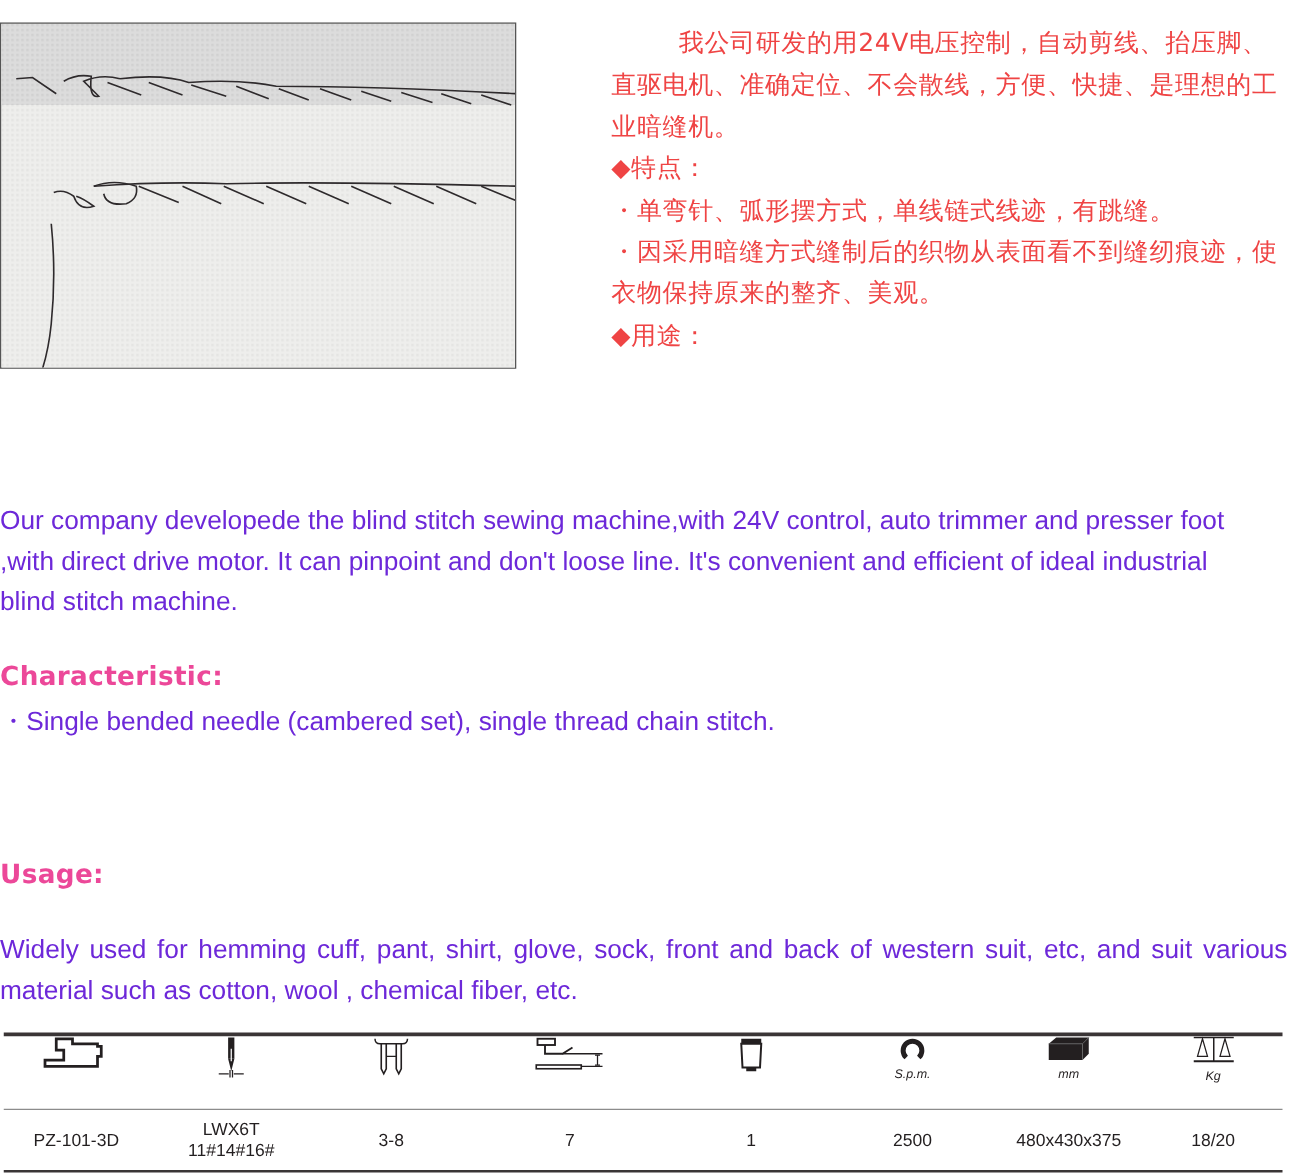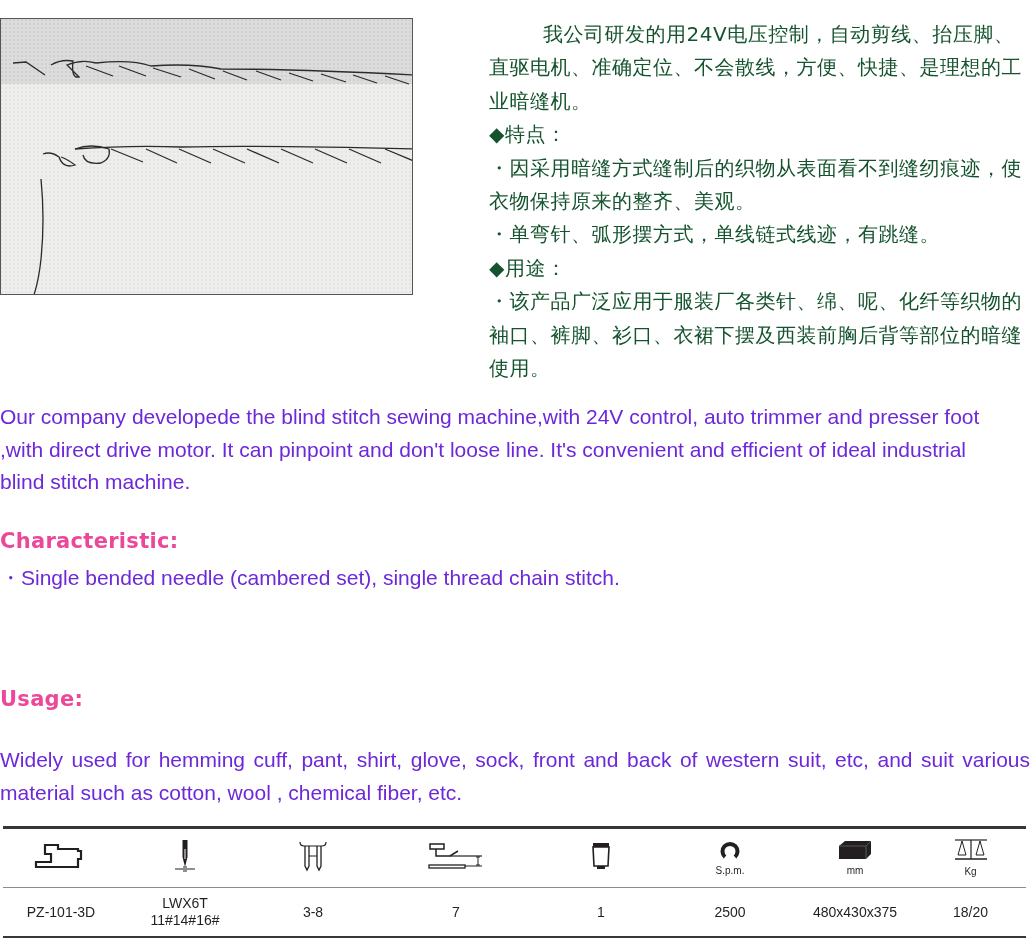--- a/index.html
+++ b/index.html
@@ -2,34 +2,34 @@
 <html><head>
 <meta charset="utf-8">
 <style>
   html, body { margin:0; padding:0; background:#ffffff; }
   body { width:1035px; height:938px; position:relative; overflow:hidden;
          font-family:"Liberation Sans", "DejaVu Sans", sans-serif; color:#231f20; }
   .photo { position:absolute; left:0; top:18px; width:413px; height:277px;
            border:1px solid #555; box-sizing:border-box; overflow:hidden; background:#e8e8e6; }
   .photo svg { display:block; }
   .cn { position:absolute; left:489px; top:18px; width:545px;
-        font-family:"DejaVu Sans", sans-serif; font-size:20px; line-height:33.4px; color:#14532d; letter-spacing:0.5px; }
+        font-family:"DejaVu Sans", sans-serif; font-size:20px; line-height:33.4px; color:#ef4444; letter-spacing:0.5px; }
   .cn p { margin:0; }
   .cn .indent { text-indent:54px; }
   .en { position:absolute; left:0; width:1030px; font-size:21px; line-height:32.5px; color:#6d28d9; }
   .en p { margin:0; }
   .justify { text-align:justify; }
   .heading { position:absolute; left:0; font-size:21px; font-weight:bold; letter-spacing:0.3px;
              font-family:"DejaVu Sans", sans-serif; color:#ec4899; }
   .spec { position:absolute; left:3px; top:826px; width:1023px; }
   .spec .rule-top { height:3px; background:#3a3536; }
   .spec .rule-mid { height:1px; background:#8c8c8c; }
   .spec .rule-bot { height:3px; background:#3a3536; }
   .spec .row { display:flex; }
-  .spec .icons { height:58px; align-items:center; }
+  .spec .icons { height:58px; align-items:flex-start;font-style:italic; }
   .spec .values { height:48px; align-items:center;justify-content:center; }
   .spec .cell { flex:1; display:flex; flex-direction:column; align-items:center; justify-content:center;
                 font-size:14px; color:#231f20; text-align:center; line-height:17px; }
   .spec .cell.c0 { flex:0 0 116px; }
   .spec .cell.c1 { flex:0 0 132px; }
   .spec .cell.c2 { flex:0 0 124px; }
   .spec .cell.c3 { flex:0 0 162px; }
   .spec .cell.c4 { flex:0 0 128px; }
   .spec .cell.c5 { flex:0 0 130px; }
   .spec .cell.c6 { flex:0 0 120px; }
@@ -67,24 +67,23 @@
       <path d="M110 130 L142 143 M145 130 L176 144 M178 130 L210 144 M212 130 L244 144 M246 130 L278 144 M280 130 L312 144 M314 130 L346 144 M348 130 L380 144 M384 130 L413 142"></path>
       <path d="M74 130 Q130 126 180 128 Q260 126 413 130"></path>
       <path d="M40 160 Q44 200 40 240 Q38 260 33 276"></path>
     </g>
   </svg>
 </div>
 
 <div class="cn">
   <p class="indent">我公司研发的用24V电压控制，自动剪线、抬压脚、直驱电机、准确定位、不会散线，方便、快捷、是理想的工业暗缝机。</p>
   <p>◆特点：</p>
+  <p>・单弯针、弧形摆方式，单线链式线迹，有跳缝。</p>
   <p>・因采用暗缝方式缝制后的织物从表面看不到缝纫痕迹，使衣物保持原来的整齐、美观。</p>
-  <p>・单弯针、弧形摆方式，单线链式线迹，有跳缝。</p>
   <p>◆用途：</p>
-  <p>・该产品广泛应用于服装厂各类针、绵、呢、化纤等织物的袖口、裤脚、衫口、衣裙下摆及西装前胸后背等部位的暗缝使用。</p>
 </div>
 
 <div class="en" style="top:401px;">
   <p style="width:990px;">Our company developede the blind stitch sewing machine,with 24V control, auto trimmer and presser foot ,with direct drive motor. It can pinpoint and don't loose line. It's convenient and efficient of ideal industrial blind stitch machine.</p>
 </div>
 
 <div class="heading" style="top:529px;">Characteristic:</div>
 
 <div class="en justify" style="top:562px;">
   <p>・Single bended needle (cambered set), single thread chain stitch.</p>

